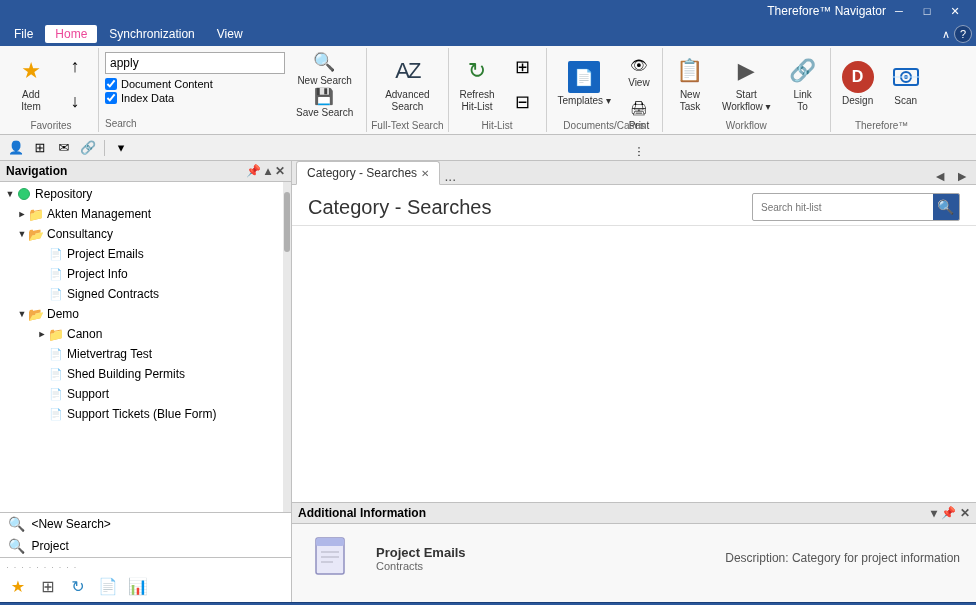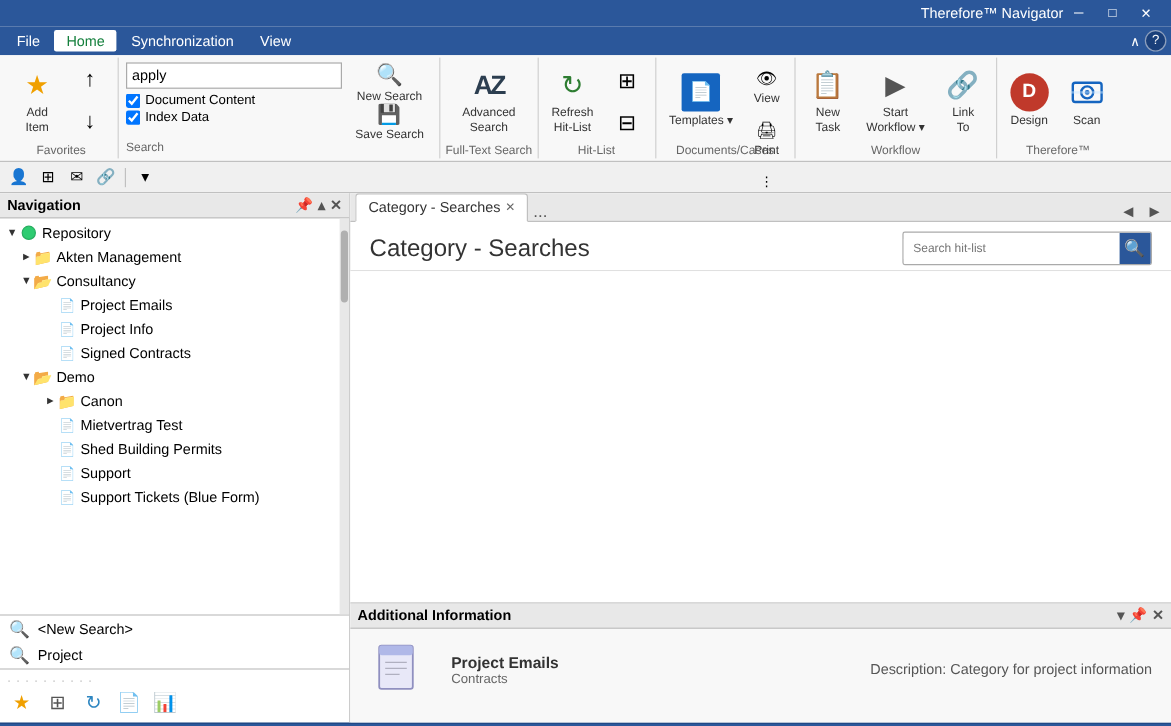--- a/index.html
+++ b/index.html
@@ -37,21 +37,21 @@
       padding: 0 4px;
       gap: 2px;
     }
     .menu-item {
       padding: 2px 10px;
       color: white;
       cursor: pointer;
       font-size: 12px;
       border-radius: 2px;
     }
-    .menu-item.active { background: white; color: #15803d; }
+    .menu-item.active { background: white; color: #ec4899; }
     .menu-help {
       margin-left: auto;
       display: flex;
       gap: 4px;
       align-items: center;
     }
     .help-icon {
       width: 18px; height: 18px;
       border-radius: 50%;
       background: #1a3f7a;
@@ -515,21 +515,21 @@
             <div class="btn-label">Save Search</div>
           </div>
         </div>
       </div>
       <div class="ribbon-group-label" style="margin-top:auto;">Search</div>
     </div>
 
     <div class="ribbon-group">
       <div class="ribbon-buttons">
         <div class="ribbon-btn-large">
-          <div class="btn-icon" style="font-size:22px;color:#2c3e50;font-weight:bold;letter-spacing:-2px;">AZ</div>
+          <div class="btn-icon" style="font-size:22px;color:#2c3e50;font-weight:normal;letter-spacing:-2px;">AZ</div>
           <div class="btn-label">Advanced<br>Search</div>
         </div>
       </div>
       <div class="ribbon-group-label">Full-Text Search</div>
     </div>
 
     <div class="ribbon-group">
       <div class="ribbon-buttons">
         <div class="ribbon-btn-large">
           <div class="btn-icon" style="font-size:22px;color:#2e7d32;">↻</div>

